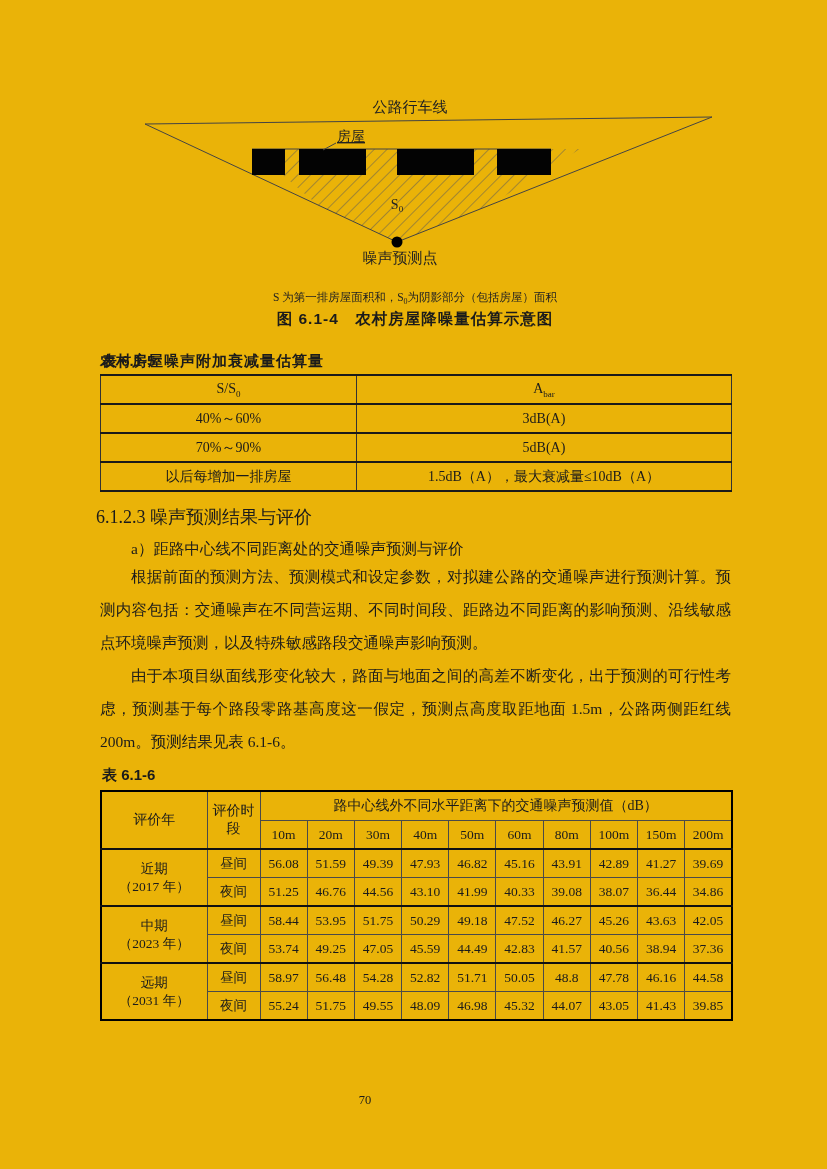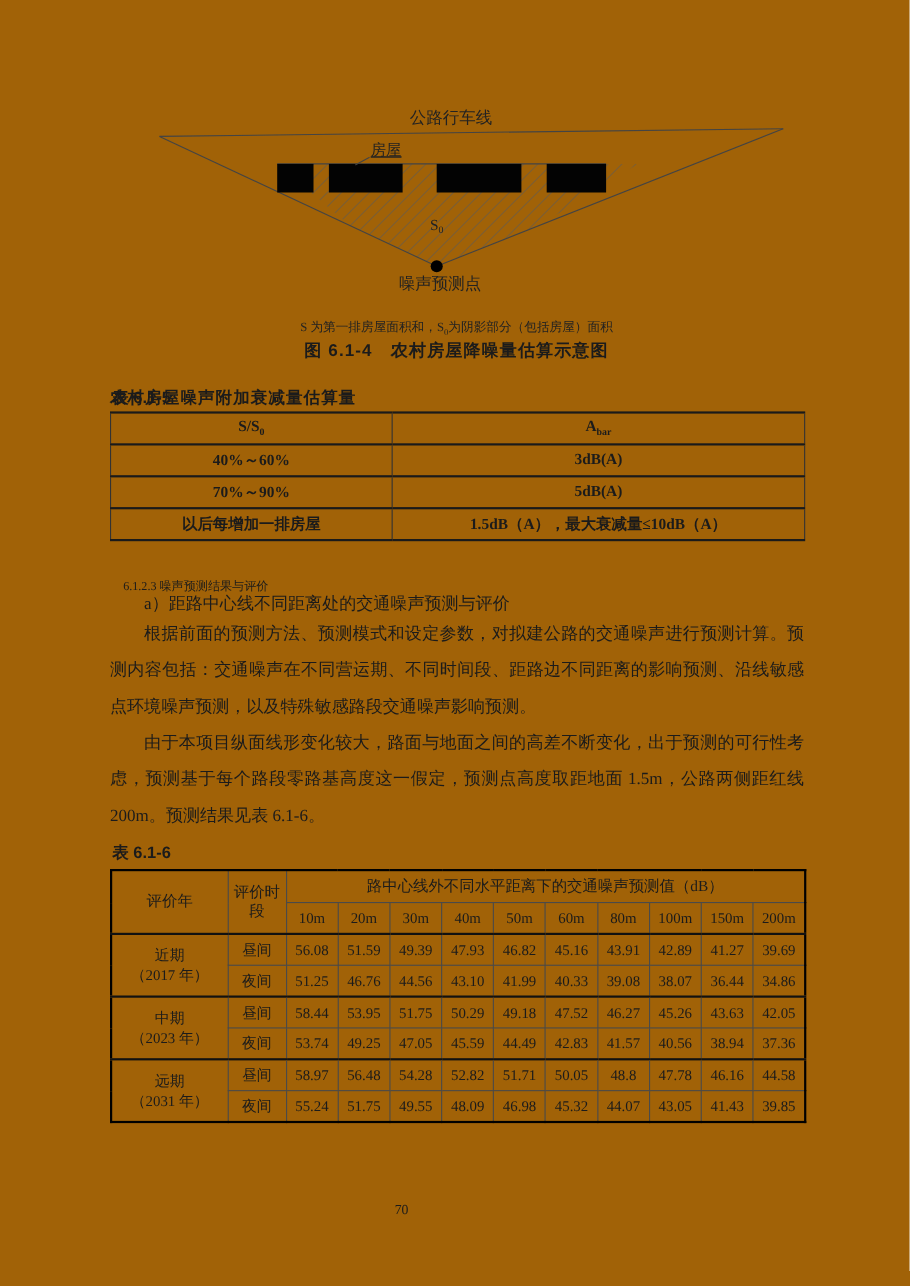--- a/index.html
+++ b/index.html
@@ -1,20 +1,20 @@
 <!DOCTYPE html>
 <html><head>
 <meta charset="utf-8">
 <style>
   html,body{margin:0;padding:0;background:#ffffff;}
   .page{
     position:relative;
     width:827px;height:1169px;
     margin:0 auto;
-    background:#a16207;
+    background:#eab308;
     color:#1b1b1b;
     font-family:"Liberation Serif","DejaVu Serif",serif;
     overflow:hidden;
   }
   .abs{position:absolute;}
   
   .diagram{left:100px;top:92px;width:630px;height:188px;}
   .fig-note{
     left:100px;top:290px;width:630px;
     text-align:center;font-size:11.5px;color:#222;
@@ -29,29 +29,29 @@
   
   .table-titlebar{
     left:100px;width:631px;height:22px;
     font-family:"Liberation Sans","DejaVu Sans",sans-serif;
     font-weight:bold;font-size:15px;
   }
   .table-titlebar .tlabel{position:absolute;left:2px;top:0;}
   .table-titlebar .ttitle{position:absolute;left:0;top:0;width:100%;text-align:left;letter-spacing:1px;}
   
   .t1{left:100px;top:374px;width:631px;border-collapse:collapse;table-layout:fixed;
-      font-size:14px;font-weight:bold;}
+      font-size:14px;}
   .t1 td{
     border-left:1px solid #333;border-right:1px solid #333;
     border-top:2px solid #1a1a1a;border-bottom:2px solid #1a1a1a;
     height:27px;text-align:center;vertical-align:middle;padding:0 4px;
   }
   .t1 sub{font-size:9px;}
   
-  .sec-heading{left:112px;top:505px;width:631px;font-size:11px;margin-top:20px;}
+  .sec-heading{left:96px;top:505px;width:631px;font-size:18px;}
   .sec-item{left:131px;top:539px;width:600px;font-size:15.5px;}
   .para{
     left:100px;width:631px;font-size:15.5px;line-height:33px;
     text-align:justify;text-indent:2em;
   }
   .para1{top:560px;}
   .para2{top:659px;}
   
   .t2{left:100px;top:790px;width:631px;border-collapse:collapse;table-layout:fixed;
       font-size:13.5px;}

